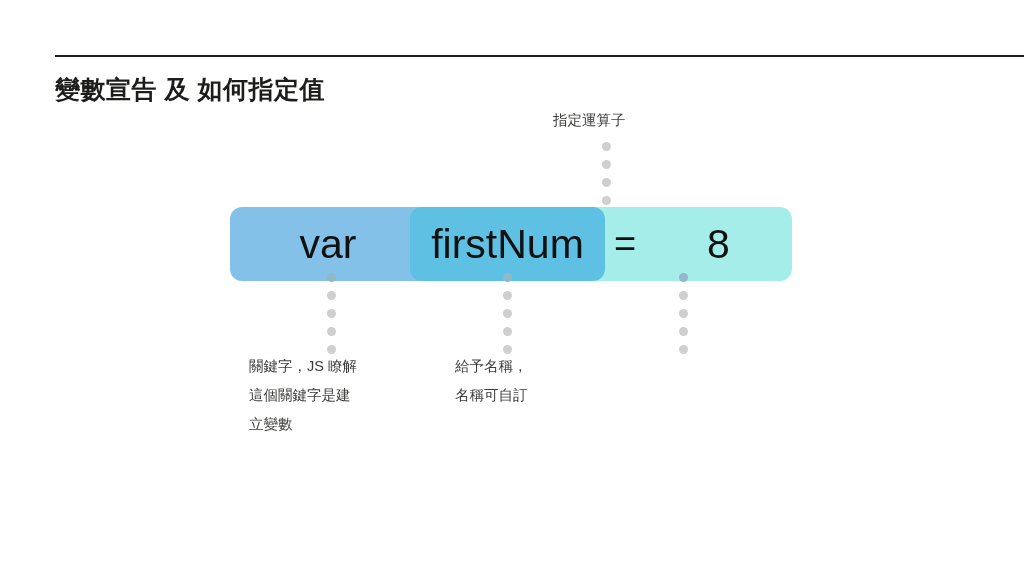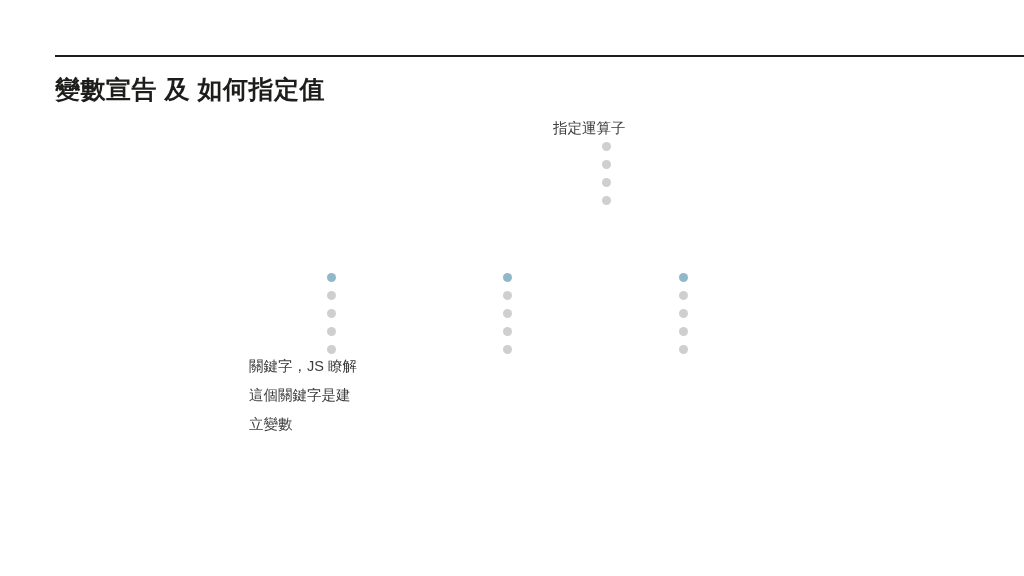--- a/index.html
+++ b/index.html
@@ -120,40 +120,49 @@
     white-space: pre-line;
     font-family: Liberation Sans, sans-serif;
   }
   .caption-top {
     position: absolute;
     font-size: 14.5px;
     line-height: 20px;
     color: #3c3c3b;
     white-space: nowrap;
     font-family: "Liberation Sans", "DejaVu Sans", sans-serif;
-    margin-top: 8px;
   }
 </style>
 </head>
 <body>
 
 <div class="slide">
 
   <div class="header-rule"></div>
   <div class="page-title">變數宣告 及 如何指定值</div>
 
   <div class="caption-top" style="left:553px; top:110px;">指定運算子</div>
 
   <div class="dot-col" style="left:602px; top:142px;">
     <div class="dot"></div>
     <div class="dot"></div>
     <div class="dot"></div>
     <div class="dot"></div>
   </div>
 
+  <div class="code-bar">
+    <div class="seg seg-keyword"></div>
+    <div class="seg seg-value"></div>
+    <div class="seg seg-name"></div>
+
+    <div class="code-text txt-keyword">var</div>
+    <div class="code-text txt-name">firstNum</div>
+    <div class="code-text txt-op">=</div>
+    <div class="code-text txt-value">8</div>
+  </div>
 
   <div class="dot-col on-bar" style="left:327px; top:273px;">
     <div class="dot"></div>
     <div class="dot"></div>
     <div class="dot"></div>
     <div class="dot"></div>
     <div class="dot"></div>
   </div>
 
   <div class="dot-col on-bar" style="left:503px; top:273px;">
@@ -169,15 +178,17 @@
     <div class="dot"></div>
     <div class="dot"></div>
     <div class="dot"></div>
     <div class="dot"></div>
   </div>
 
   <div class="caption" style="left:249px; top:352px; width:180px;">關鍵字，JS 瞭解
 這個關鍵字是建
 立變數</div>
 
+  <div class="caption" style="left:455px; top:352px; width:150px;">給予名稱，
+名稱可自訂</div>
 
 
 </div>
 
 </body></html>

